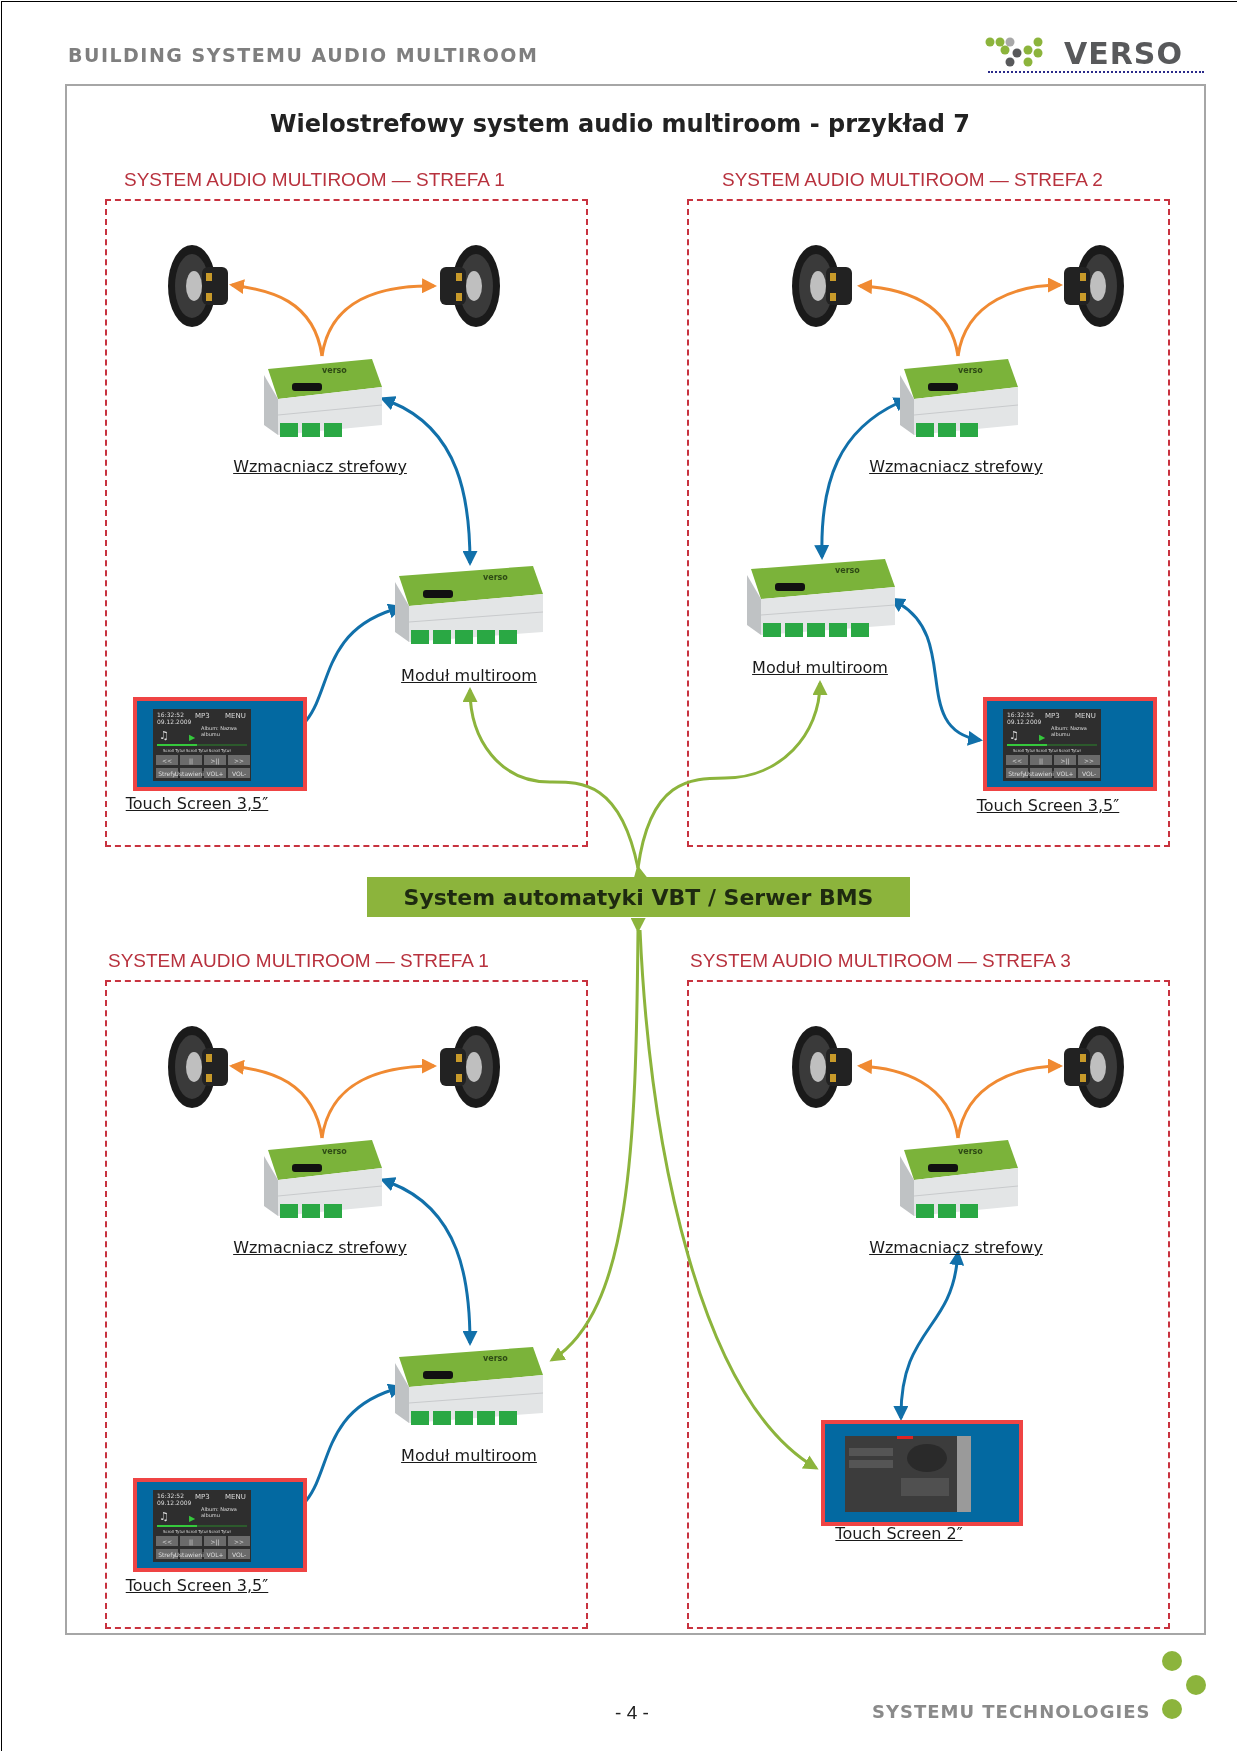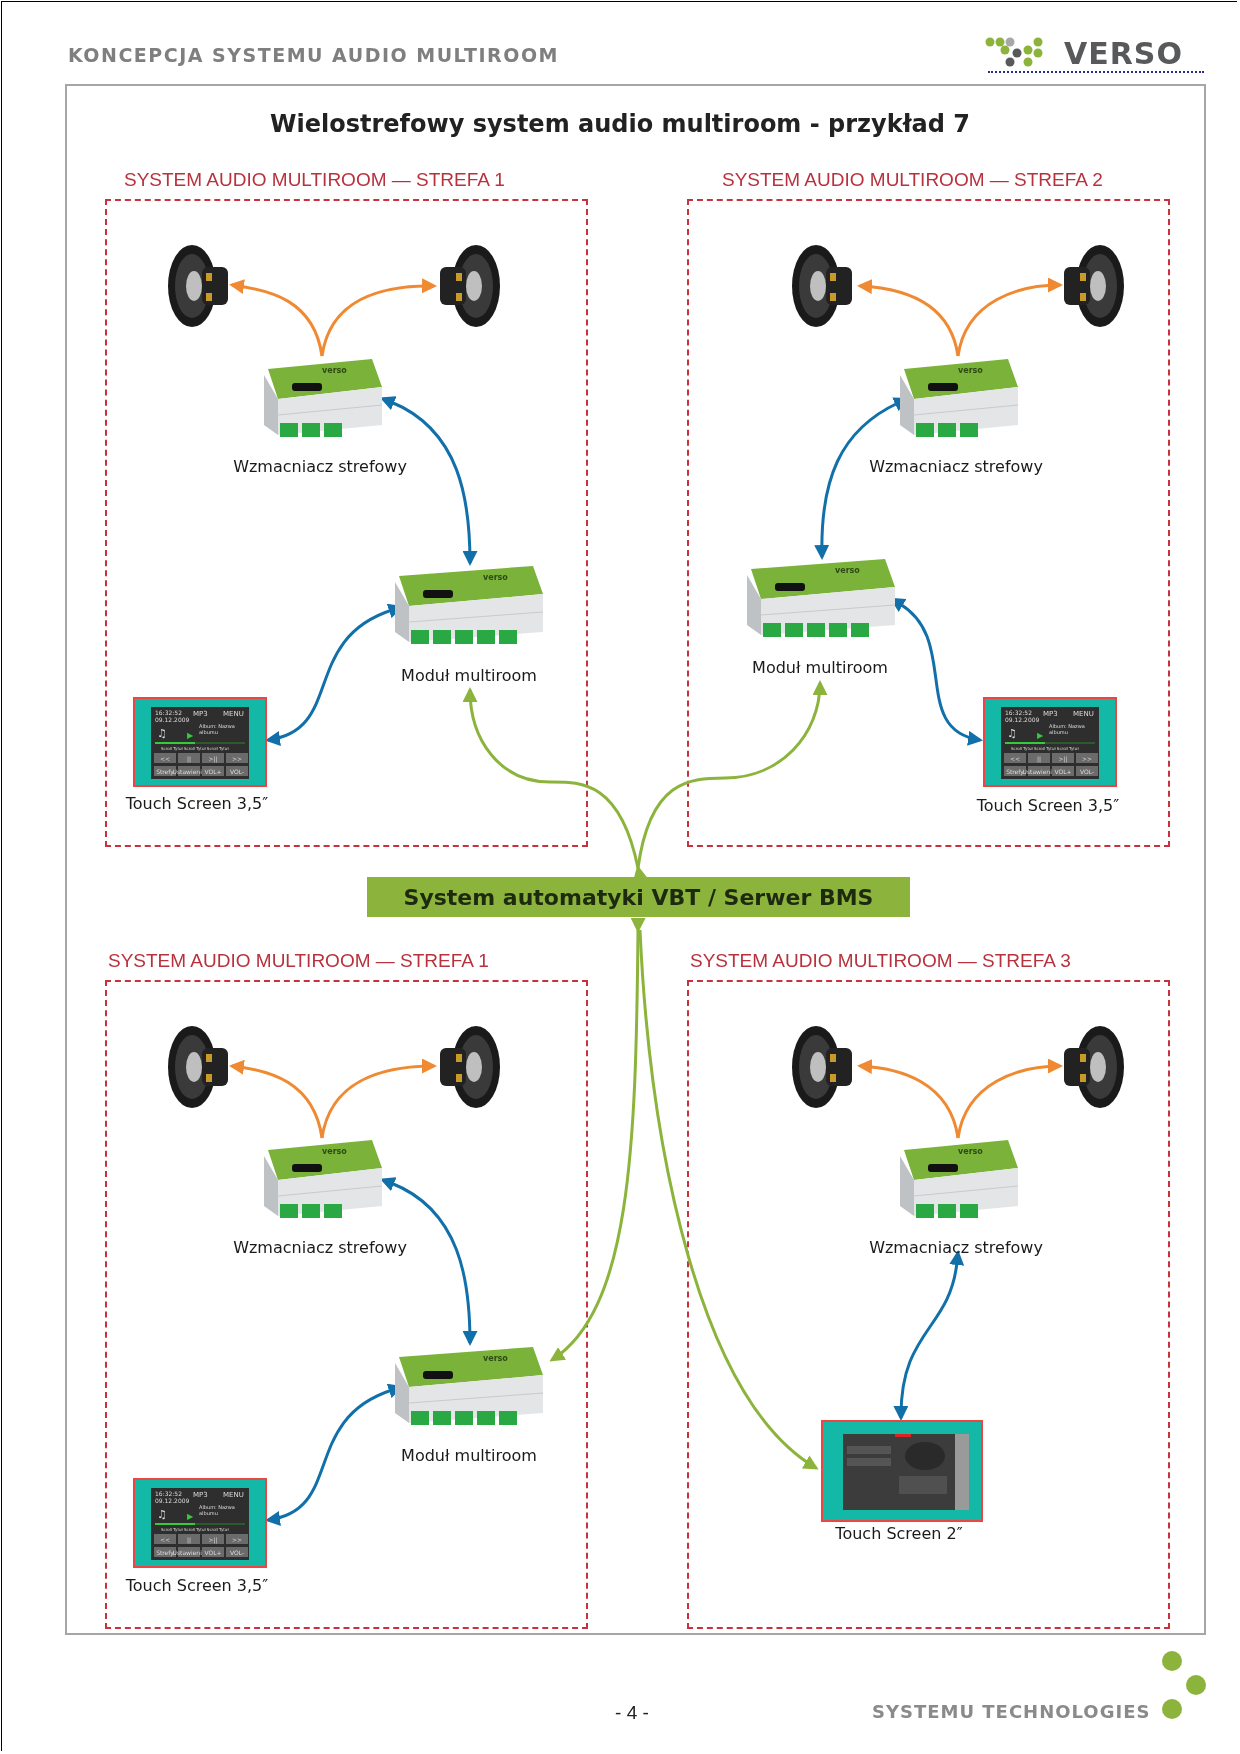--- a/index.html
+++ b/index.html
@@ -7,43 +7,43 @@
          font-family:"DejaVu Sans", sans-serif; }
   .page-frame { position:absolute; left:1px; top:1px; width:1236px; height:1750px; border-top:1px solid #000; border-left:1px solid #000; box-sizing:border-box; }
   .header-title { position:absolute; left:68px; top:44px; font-size:19px; font-weight:bold; color:#7f7f7f; letter-spacing:1.5px; }
   .logo { position:absolute; left:984px; top:36px; width:222px; height:40px; }
   .logo-word { position:absolute; left:80px; top:0px; font-family:"DejaVu Sans", sans-serif; font-size:30px; font-weight:bold; color:#58595b; letter-spacing:1px; }
   .logo-line { position:absolute; left:4px; top:35px; width:216px; border-top:2px dotted #2a2a8a; }
   .outer-box { position:absolute; left:65px; top:84px; width:1141px; height:1551px; border:2px solid #a6a6a6; box-sizing:border-box; }
   .main-title { position:absolute; left:0; width:1240px; top:110px; text-align:center; font-size:24px; font-weight:bold; color:#222; }
   .zone-label { position:absolute; font-family:"Liberation Sans", sans-serif; font-size:19px; color:#b8323e; white-space:nowrap; }
   .zone-box { position:absolute; border:2px dashed #c8323f; box-sizing:border-box; }
-  .dev-label { position:absolute; font-size:16px; color:#1a1a1a; white-space:nowrap; transform:translateX(-50%); }
+  .dev-label { position:absolute; font-size:16px; color:#1a1a1a; white-space:nowrap; transform:translateX(-50%);text-decoration:underline; }
   .vbt-box { position:absolute; left:367px; top:877px; width:543px; height:40px; background:#8cb43c; display:flex; align-items:center; justify-content:center; }
   .vbt-label { font-size:22px; font-weight:bold; color:#1e2a10; }
   svg.links { position:absolute; left:0; top:0; width:1240px; height:1754px; overflow:visible; }
   .device { position:absolute; }
   .footer-page { position:absolute; left:0; width:1264px; text-align:center; top:1702px; font-family:"Liberation Sans", sans-serif; font-size:19px; color:#222; }
   .footer-brand { position:absolute; left:872px; top:1701px; font-size:18px; font-weight:bold; color:#8a8a8a; letter-spacing:1px; }
   .dot { position:absolute; width:20px; height:20px; border-radius:50%; background:#8cb43c; }
   
-  .ts { position:absolute; background:#14b8a6; border:2px solid #ef4444; }
+  .ts { position:absolute; background:#0369a1; border:4px solid #ef4444;padding-left:36px; }
   .ts-inner { position:absolute; background:#2e2e2e; }
   .ts-row { position:absolute; display:flex; gap:2px; }
   .ts-btn { background:#6b6b6b; color:#ddd; font-size:6px; display:flex; align-items:center; justify-content:center; }
   .ts-top { position:absolute; color:#ddd; font-size:6px; }
   .ts-bar { position:absolute; height:2px; background:#35c93c; }
   .ts12 .ts-inner { background:#3a3a3a; }
 </style>
 </head>
 <body>
 
 <div class="page-frame"></div>
 
-<div class="header-title">KONCEPCJA SYSTEMU AUDIO MULTIROOM</div>
+<div class="header-title">BUILDING SYSTEMU AUDIO MULTIROOM</div>
 
 <div class="logo">
   <svg width="80" height="36" style="position:absolute;left:0;top:0">
     <circle cx="6" cy="6" r="4.5" fill="#8cb43c"></circle>
       <circle cx="16" cy="6" r="4.5" fill="#8cb43c"></circle>
       <circle cx="26" cy="6" r="4.5" fill="#a8a8a8"></circle>
     <circle cx="21" cy="14" r="4.5" fill="#8cb43c"></circle>
       <circle cx="33" cy="17" r="4.5" fill="#58595b"></circle>
       <circle cx="44" cy="14" r="4.5" fill="#8cb43c"></circle>
     <circle cx="54" cy="6" r="4.5" fill="#8cb43c"></circle>

